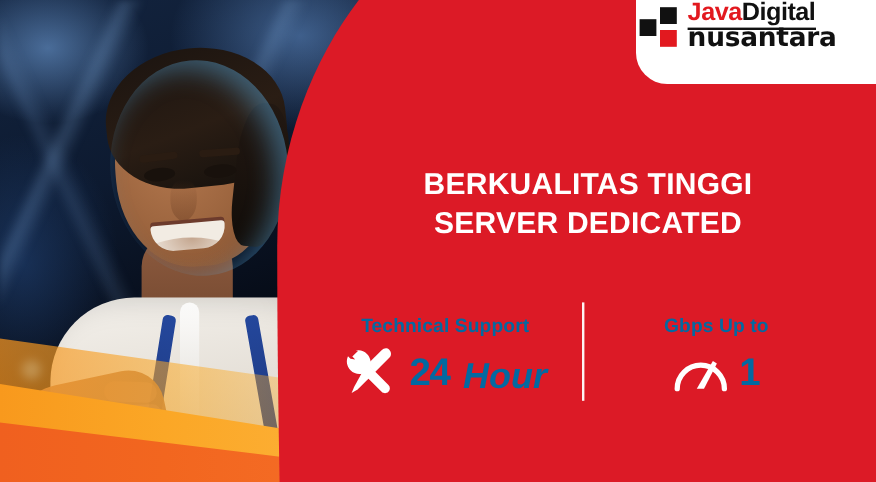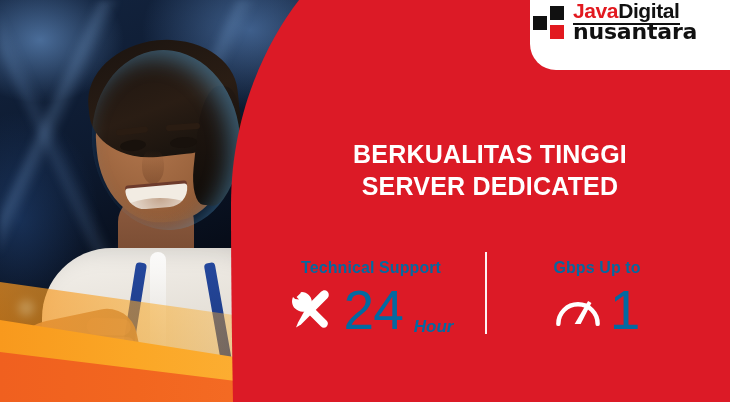--- a/index.html
+++ b/index.html
@@ -250,27 +250,27 @@
     display:flex;
     align-items:center;
     gap:9px;
   }
   .feature-icon{
     width:46px; height:44px;
     display:flex; align-items:center; justify-content:center;
     flex:0 0 auto;
   }
   .feature-value{
-    font-size:55px;
-    font-weight:400;
+    font-size:32px;
+    font-weight:700;
     line-height:1;
     letter-spacing:-1px;
   }
   .feature-unit{
-    font-size:17px;
+    font-size:30px;
     font-weight:700;
     font-style:italic;
     line-height:1;
     align-self:flex-end;
     padding-bottom:3px;
     margin-left:2px;
   }
   .divider{
     position:absolute;
     left:485px; top:252px;

